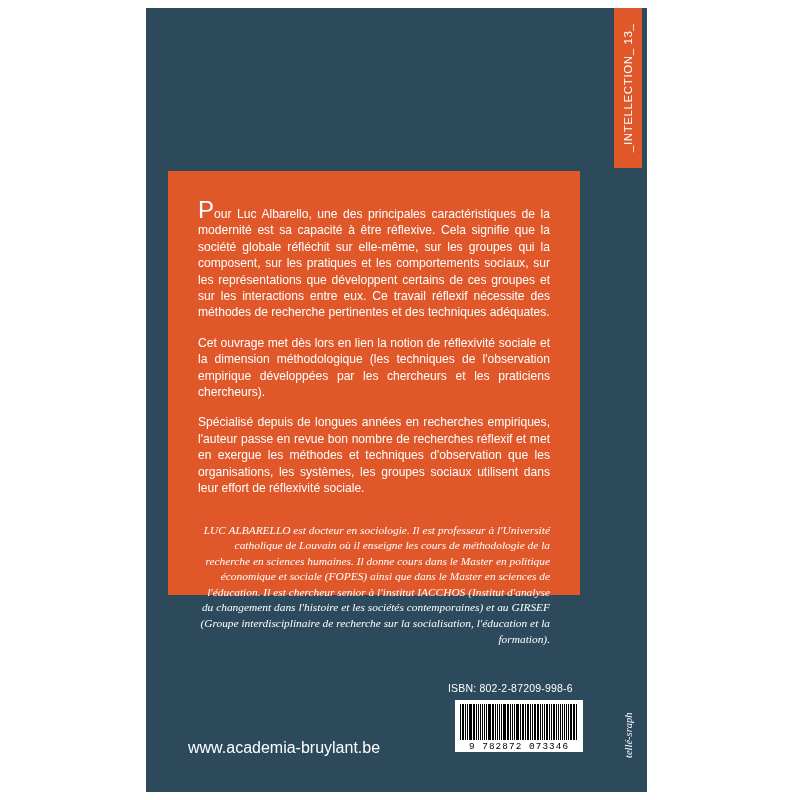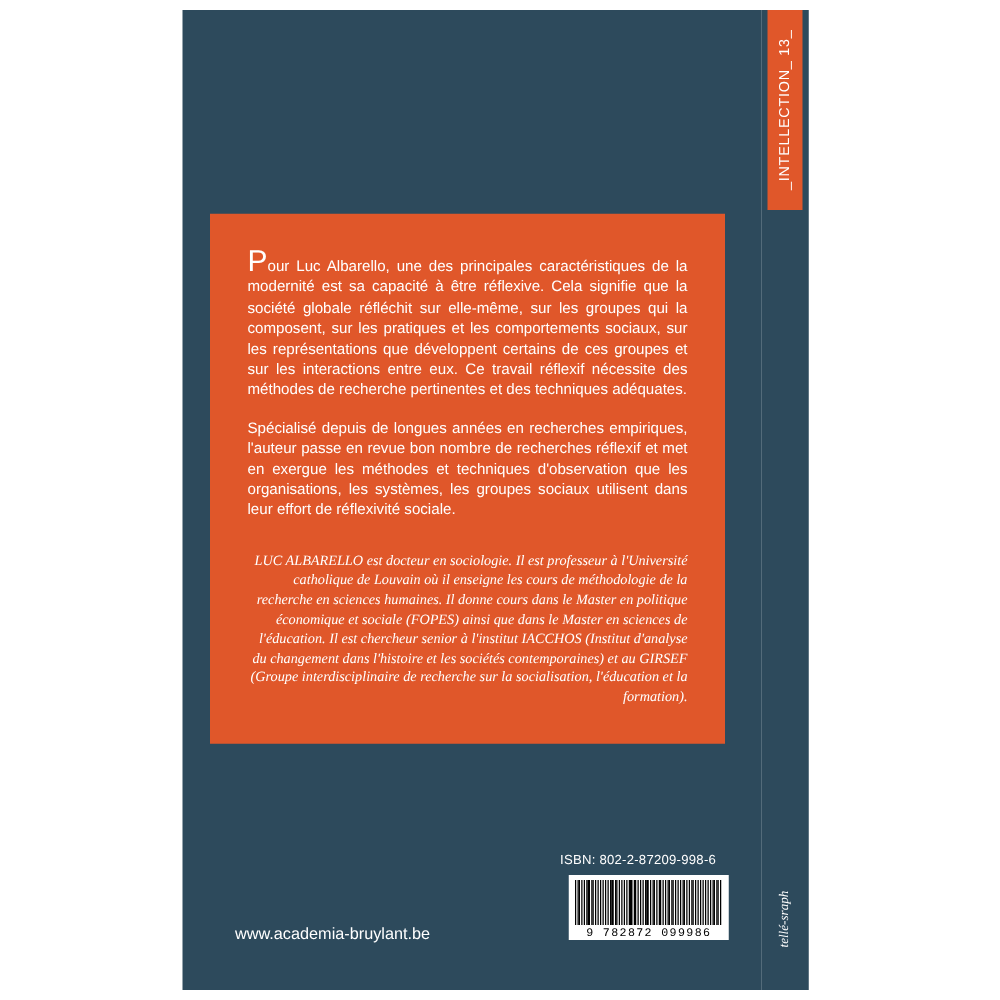--- a/index.html
+++ b/index.html
@@ -149,37 +149,38 @@
     letter-spacing: 1.1px;
     text-align: center;
     color: #000000;
     margin-top: 1px;
   }
   .website {
     position: absolute;
     left: 188px;
     top: 739px;
     color: #ffffff;
-    font-size: 13px;
+    font-size: 16px;
     font-family: "Liberation Sans", sans-serif;
   }
 </style>
 </head>
 <body>
 
 <div class="page">
 
   <div class="cover"></div>
   <div class="spine"></div>
   <div class="spine-accent"></div>
   <div class="spine-series">_INTELLECTION_ 13_</div>
   <div class="spine-publisher">tellé-sraph</div>
 
   <div class="blurb">
     <p class="first">Pour Luc Albarello, une des principales caractéristiques de la modernité est sa capacité à être réflexive. Cela signifie que la société globale réfléchit sur elle-même, sur les groupes qui la composent, sur les pratiques et les comportements sociaux, sur les représentations que développent certains de ces groupes et sur les interactions entre eux. Ce travail réflexif nécessite des méthodes de recherche pertinentes et des techniques adéquates.</p>
+    <p>Cet ouvrage met dès lors en lien la notion de réflexivité sociale et la dimension méthodologique (les techniques de l'observation empirique développées par les chercheurs et les praticiens chercheurs).</p>
     <p>Spécialisé depuis de longues années en recherches empiriques, l'auteur passe en revue bon nombre de recherches réflexif et met en exergue les méthodes et techniques d'observation que les organisations, les systèmes, les groupes sociaux utilisent dans leur effort de réflexivité sociale.</p>
     <div class="author-note">
       <span class="name">LUC ALBARELLO</span><span> est docteur en sociologie. Il est professeur à l'Université catholique de Louvain où il enseigne les cours de méthodologie de la recherche en sciences humaines. Il donne cours dans le Master en politique économique et sociale (FOPES) ainsi que dans le Master en sciences de l'éducation. Il est chercheur senior à l'institut IACCHOS (Institut d'analyse du changement dans l'histoire et les sociétés contemporaines) et au GIRSEF (Groupe interdisciplinaire de recherche sur la socialisation, l'éducation et la formation).</span>
     </div>
   </div>
 
   <div class="isbn-text">ISBN: 802-2-87209-998-6</div>
 
   <div class="barcode">
     <div class="bars">
@@ -242,18 +243,18 @@
         <i style="width: 3px;"></i>
         <i style="width: 1px;"></i>
         <i style="width: 1px;"></i>
         <i style="width: 2px;"></i>
         <i style="width: 1px;"></i>
         <i style="width: 1px;"></i>
         <i style="width: 1px;"></i>
         <i style="width: 1px;"></i>
         <i style="width: 2px;"></i>
       </div>
-    <div class="barcode-num">9 782872 099986</div>
+    <div class="barcode-num">9 782872 073346</div>
   </div>
 
   <div class="website">www.academia-bruylant.be</div>
 
 </div>
 
 </body></html>

